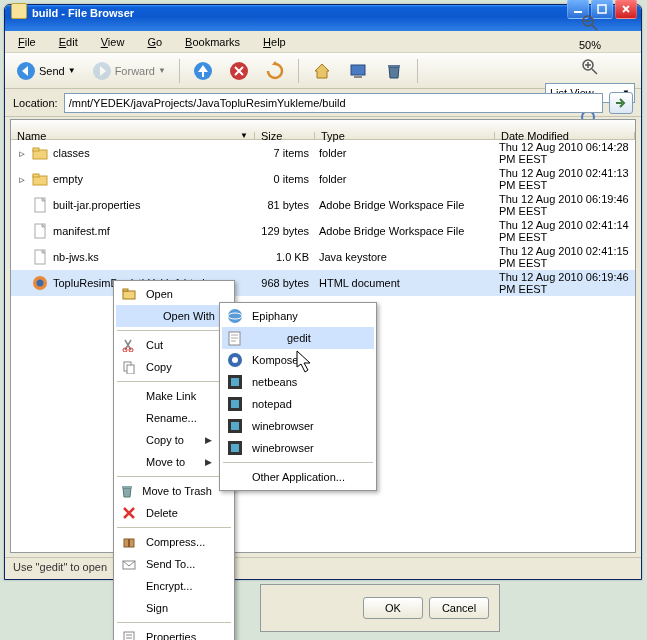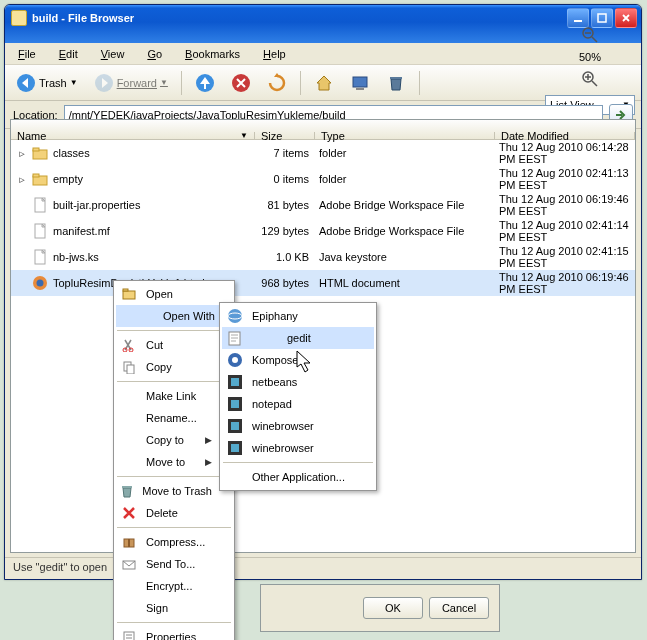--- a/index.html
+++ b/index.html
@@ -1,18 +1,18 @@
 <!DOCTYPE html>
 <html><head>
 <meta charset="utf-8">
 <style>
   * { box-sizing: border-box; margin: 0; padding: 0; font-family: "Segoe UI", Tahoma, sans-serif; font-size: 11px; }
   body { background: #d7e4d7; width: 647px; height: 640px; position: relative; overflow: hidden; }
   .window { position: absolute; left: 4px; top: 4px; width: 638px; height: 576px; background: #ece9d8; border: 1px solid #0a246a; border-radius: 6px 6px 0 0; box-shadow: 0 0 2px rgba(0,0,0,.3); }
-  .titlebar { height: 38px; background: linear-gradient(180deg,#3a93ff 0%,#0e5fd8 8%,#0c58cf 45%,#2f7fe6 100%); display:flex; align-items:center; padding:0 4px 12px 6px; border-radius:5px 5px 0 0; }
+  .titlebar { height: 26px; background: linear-gradient(180deg,#3a93ff 0%,#0e5fd8 8%,#0c58cf 45%,#2f7fe6 100%); display:flex; align-items:flex-end; padding:0 4px 12px 6px; border-radius:5px 5px 0 0; }
   .titlebar .ticon { width:16px; height:16px; background:#f7e39a; border:1px solid #bfa437; border-radius:2px; margin-right:5px;}
   .titlebar .ttext { color:#fff; font-weight:bold; flex:1; }
   .winbtns { display:flex; gap:2px; }
   .winbtn { width:22px; height:20px; border-radius:3px; display:flex; align-items:center; justify-content:center; color:#fff; font-weight:bold; border:1px solid #fff3; }
   .winbtn.min,.winbtn.max{ background:linear-gradient(180deg,#6fb1ff,#2b70d6);}
   .winbtn.close{ background:linear-gradient(180deg,#f77,#d02020);}
   .menubar { height:22px; background:#ece9d8; display:flex; align-items:center; padding:0 6px; gap:9px; border-bottom:1px solid #d6d2c2;}
   .menubar span{ padding:2px 7px; cursor:default;}
   .menubar span u{text-decoration:underline;}
   .toolbar { height:36px; background:linear-gradient(#fdfdfc,#ece9d8); display:flex; align-items:center; padding:0 6px; gap:6px; border-bottom:1px solid #c6c3b3;}
@@ -84,24 +84,24 @@
   </div>
 
   <div class="toolbar">
     <div class="tbtn">
       <span class="ticon16">
           <svg width="20" height="20">
             <circle cx="10" cy="10" r="9" fill="#3c8fe0"></circle>
             <path d="M12 5 L6 10 L12 15 Z" fill="#fff"></path>
           </svg>
         </span>
-      <span>Trash</span>
+      <span>Send</span>
       <span style="font-size:8px;">▼</span>
     </div>
-    <div class="tbtn" style="opacity:.5;text-decoration:underline;">
+    <div class="tbtn" style="opacity:.5;">
       <span class="ticon16">
           <svg width="20" height="20">
             <circle cx="10" cy="10" r="9" fill="#9fbdd8"></circle>
             <path d="M8 5 L14 10 L8 15 Z" fill="#fff"></path>
           </svg>
         </span>
       <span>Forward</span>
       <span style="font-size:8px;">▼</span>
     </div>
     <div class="sep"></div>

